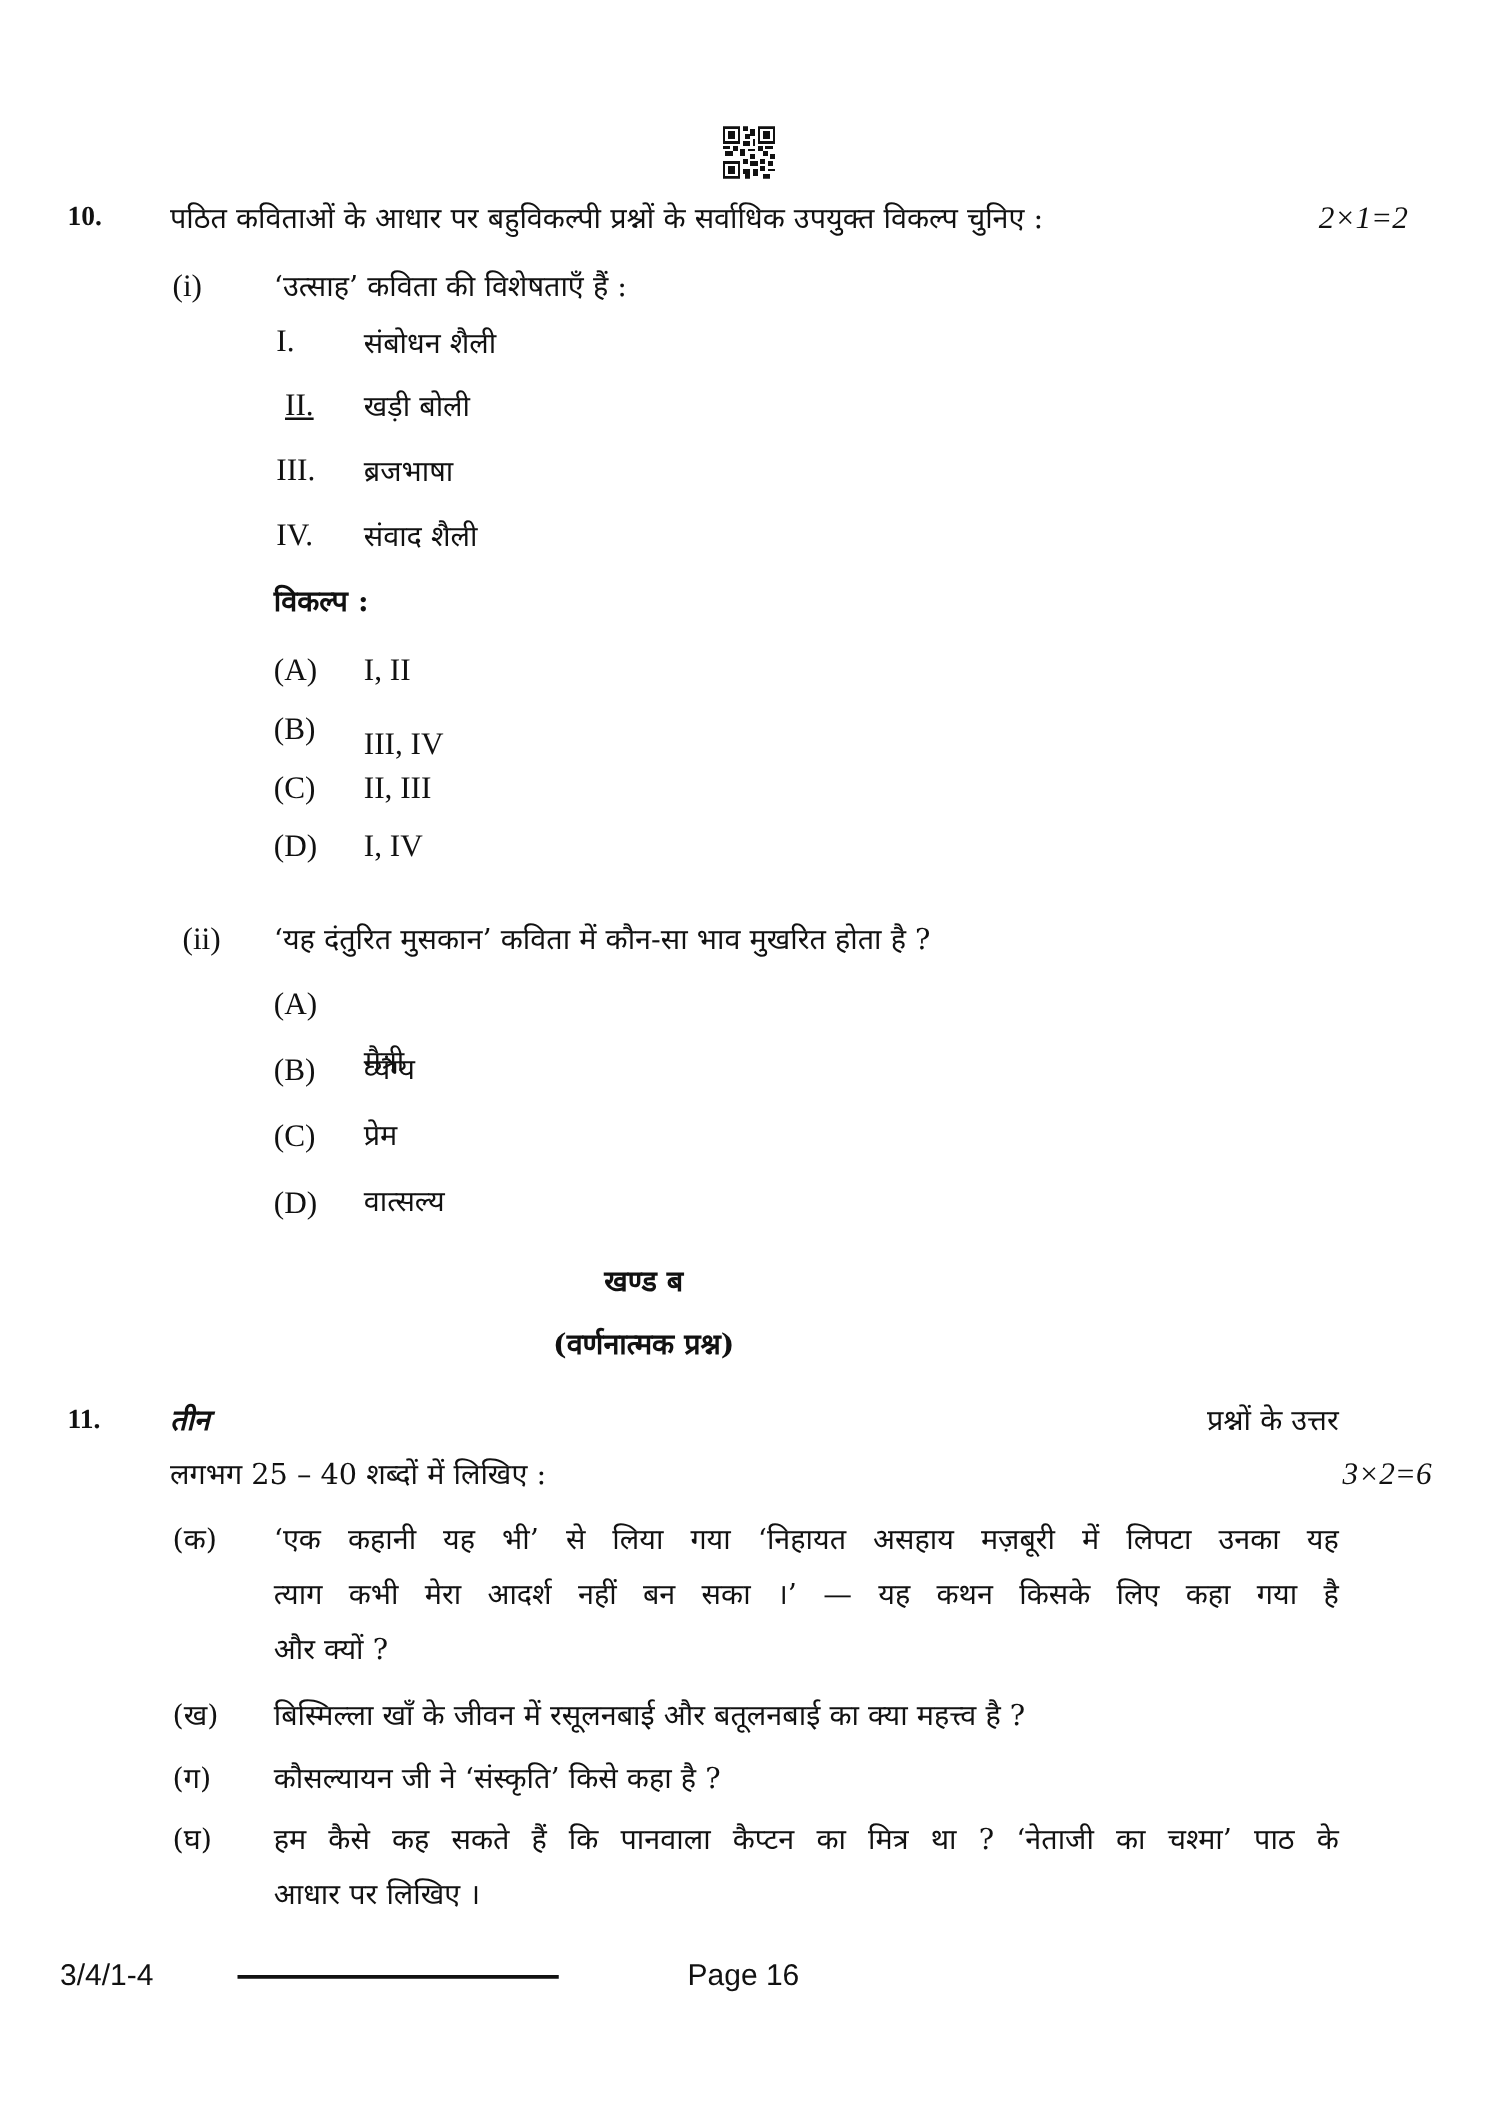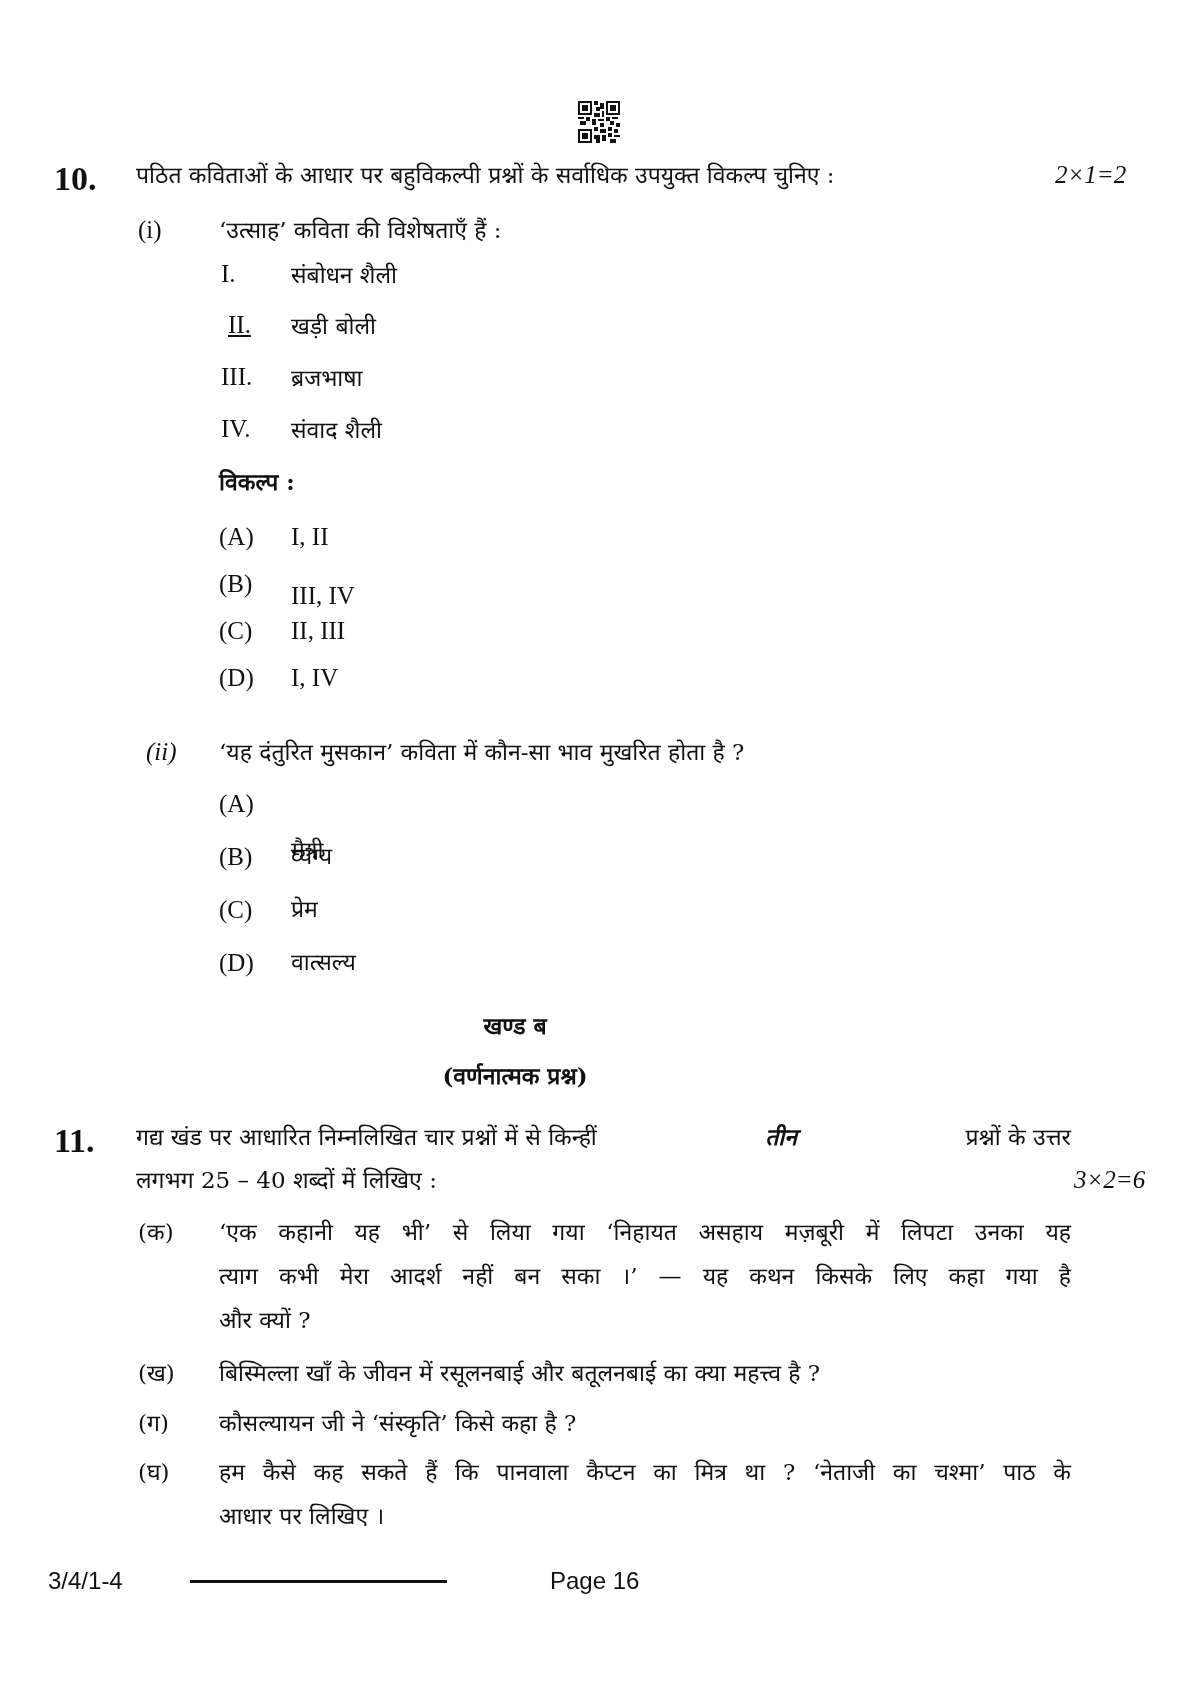--- a/index.html
+++ b/index.html
@@ -3,21 +3,21 @@
   <meta charset="utf-8">
   <style>
     html, body { margin: 0; padding: 0; background: #ffffff; }
     body {
       width: 1190px; height: 1683px; position: relative; overflow: hidden;
       font-family: "DejaVu Serif", "Liberation Serif", serif;
       color: #111111;
     }
     .abs { position: absolute; }
     .qr { left: 578px; top: 101px; width: 42px; height: 42px; }
-    .qnum { font-family: "Liberation Serif", serif; font-weight: bold; font-size: 34px; }
+    .qnum { font-family: "Liberation Serif", serif; font-weight: bold; font-size: 22px; }
     .txt { font-size: 23px; line-height: 32px; white-space: nowrap; }
     .marks { font-family: "Liberation Serif", serif; font-style: italic; font-size: 25px; }
     .roman { font-family: "Liberation Serif", serif; font-size: 25px; }
     .opt-label { font-family: "Liberation Serif", serif; font-size: 25px; }
     .bold { font-weight: bold; }
     .center { left: 0; width: 1030px; text-align: center; }
     .justify { white-space: normal; text-align: justify; text-align-last: justify; }
     .footer-code { font-family: "Liberation Sans", sans-serif; font-size: 24px; }
     .footer-line { height: 3px; background: #111; }
     .footer-page { font-family: "Liberation Sans", sans-serif; font-size: 24px; }
@@ -97,21 +97,21 @@
   <div class="abs opt-label" style="left:219px; top:570px;">(B)</div>
   <div class="abs roman" style="left:291px; top:582px;">III, IV</div>
 
   <div class="abs opt-label" style="left:219px; top:617px;">(C)</div>
   <div class="abs roman" style="left:291px; top:617px;">II, III</div>
 
   <div class="abs opt-label" style="left:219px; top:664px;">(D)</div>
   <div class="abs roman" style="left:291px; top:664px;text-align:center;">I, IV</div>
 </div>
 
-<div class="abs roman" style="left:146px; top:738px;font-style:italic;">(ii)</div>
+<div class="abs roman" style="left:146px; top:738px;">(ii)</div>
 <div class="abs txt" style="left:219px; top:736px;">‘यह दंतुरित मुसकान’ कविता में कौन-सा भाव मुखरित होता है ?</div>
 
 <div>
   <div class="abs opt-label" style="left:219px; top:790px;">(A)</div>
   <div class="abs txt" style="left:291px; top:787px;margin-top:47px;">मैत्री</div>
 
   <div class="abs opt-label" style="left:219px; top:843px;">(B)</div>
   <div class="abs txt" style="left:291px; top:840px;">व्यंग्य</div>
 
   <div class="abs opt-label" style="left:219px; top:896px;">(C)</div>
@@ -119,21 +119,20 @@
 
   <div class="abs opt-label" style="left:219px; top:949px;">(D)</div>
   <div class="abs txt" style="left:291px; top:946px;">वात्सल्य</div>
 </div>
 
 <div class="abs txt bold center" style="top:1010px;">खण्ड ब</div>
 <div class="abs txt bold center" style="top:1060px;">(वर्णनात्मक प्रश्न)</div>
 
 <div class="abs qnum" style="left:54px; top:1122px;">11.</div>
 <div class="abs txt" style="left:136px; top:1121px; width:935px; display:flex; justify-content:space-between;">
-  <span>गद्य खंड पर आधारित निम्नलिखित चार प्रश्नों में से किन्हीं</span>
   <span style="font-weight:bold; font-style:italic;">तीन</span>
   <span>प्रश्नों के उत्तर</span>
 </div>
 <div class="abs txt" style="left:136px; top:1164px;">लगभग 25 – 40 शब्दों में लिखिए :</div>
 <div class="abs marks" style="left:1074px; top:1166px;">3×2=6</div>
 
 <div class="abs txt" style="left:138px; top:1216px;">(क)</div>
 <div class="abs txt justify" style="left:219px; top:1216px; width:852px;">‘एक कहानी यह भी’ से लिया गया ‘निहायत असहाय मज़बूरी में लिपटा उनका यह</div>
 <div class="abs txt justify" style="left:219px; top:1260px; width:852px;">त्याग कभी मेरा आदर्श नहीं बन सका ।’ — यह कथन किसके लिए कहा गया है</div>
 <div class="abs txt" style="left:219px; top:1304px;">और क्यों ?</div>

